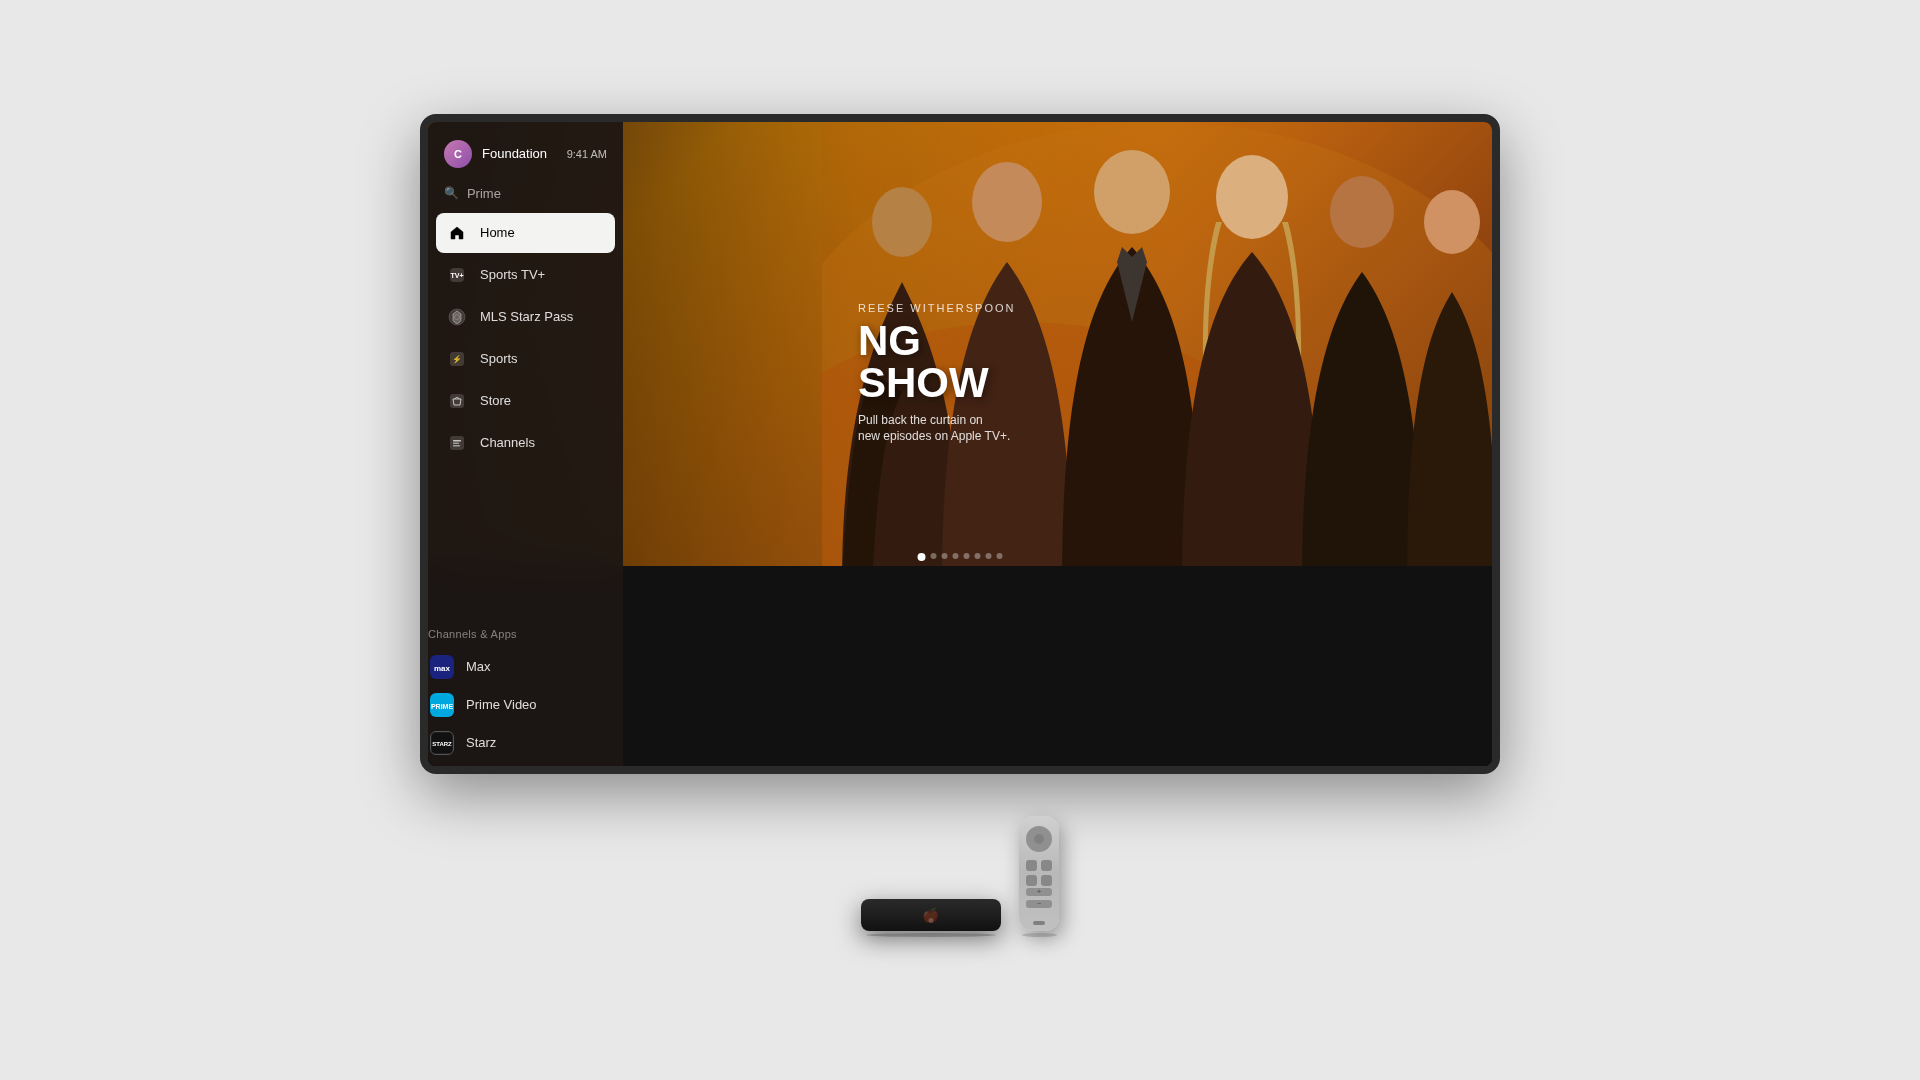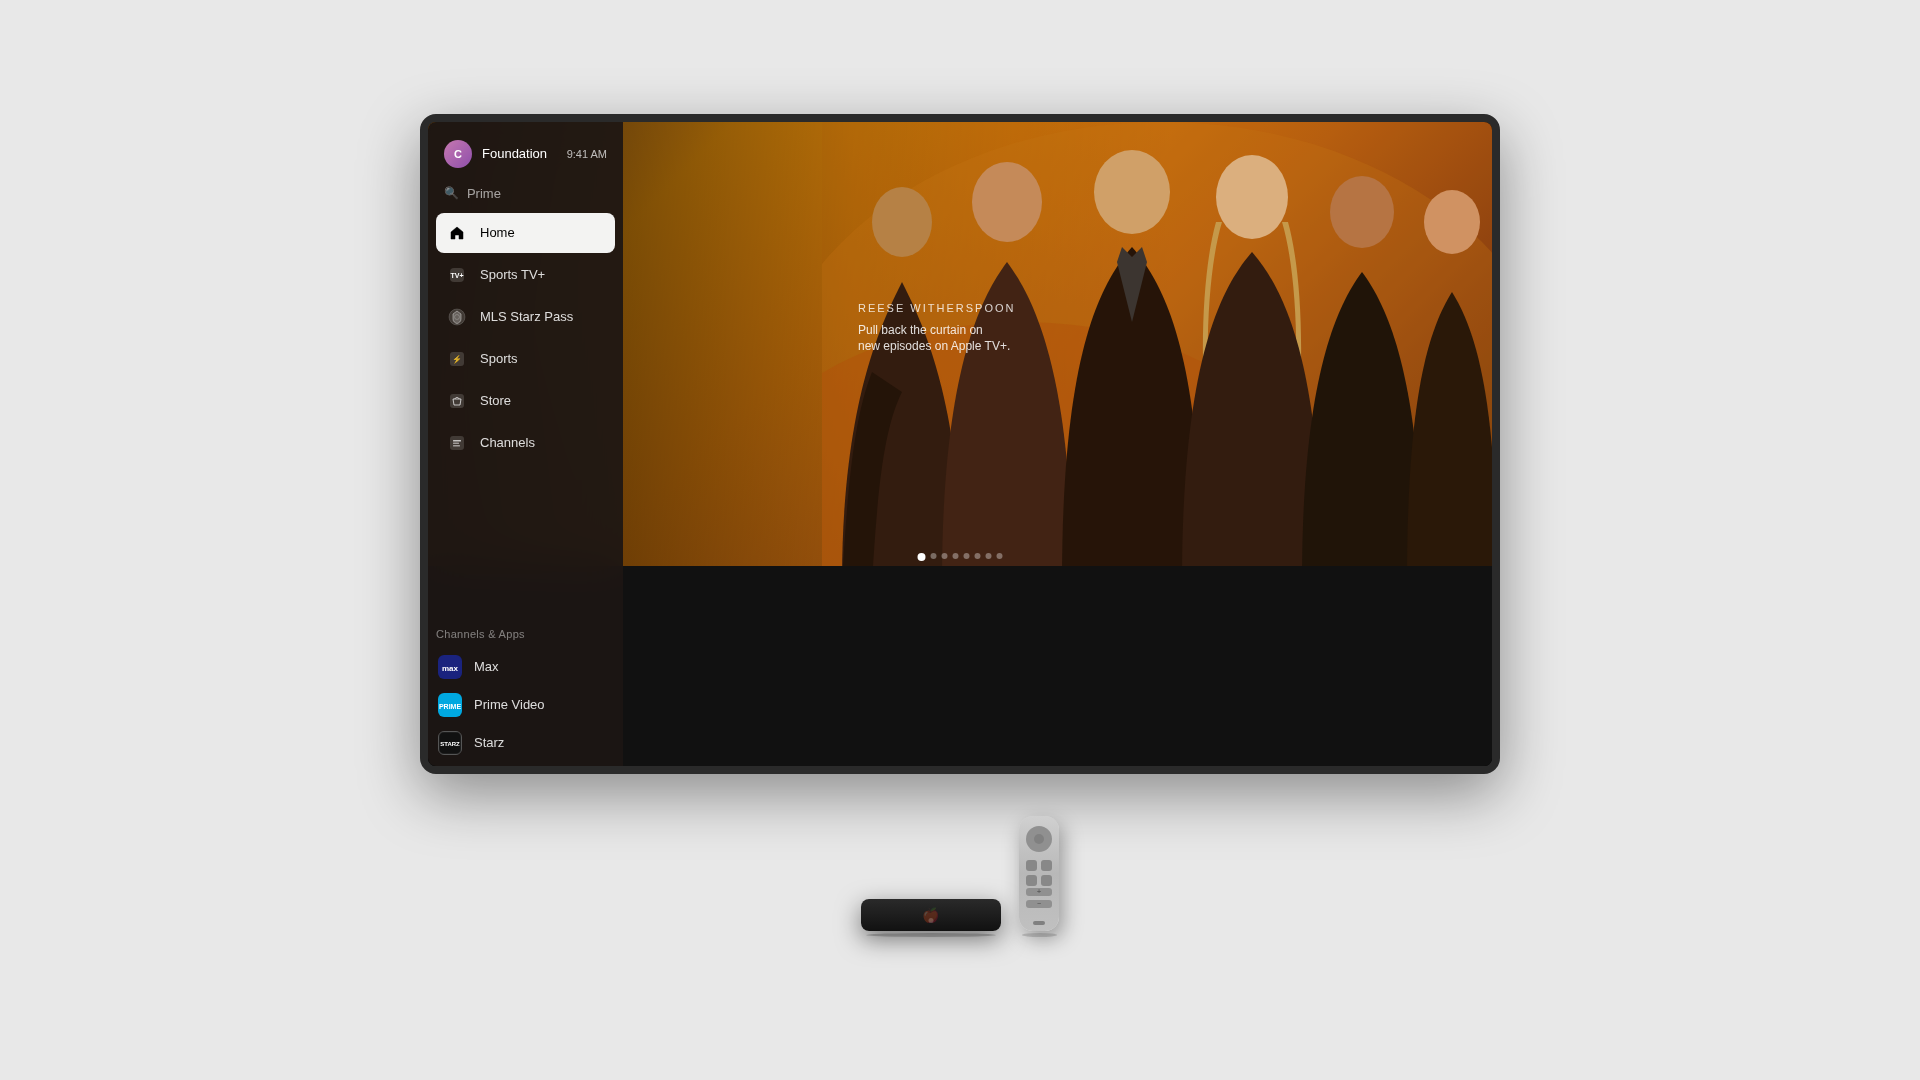--- a/index.html
+++ b/index.html
@@ -182,21 +182,21 @@
       flex-shrink: 0;
     }
 
     .sidebar-item.active .item-icon {
       background: transparent;
     }
 
     .icon-home { background: rgba(255,255,255,0.15); border-radius: 5px; }
 
     .channels-section {
-      padding: 8px 8px 4px;
+      padding: 8px 0 4px;
     }
 
     .channels-label {
       color: rgba(255,255,255,0.45);
       font-size: 11px;
       font-weight: 500;
       letter-spacing: 0.3px;
       margin-bottom: 8px;
     }
 
@@ -427,20 +427,21 @@
 
           <ellipse cx="630" cy="100" rx="28" ry="32" fill="#d4986a"></ellipse>
           <path d="M585 460 C585 280 605 210 630 170 C655 210 675 280 675 460Z" fill="#201408"></path>
 
           <rect x="0" y="0" width="680" height="460" fill="rgba(160,80,10,0.08)"></rect>
         </svg>
       </div>
 
       <div class="hero-text">
         <div class="witherspoon">REESE WITHERSPOON</div>
+        <div class="show-title">NG<br>SHOW</div>
         <div class="show-desc">Pull back the curtain on<br>new episodes on Apple TV+.</div>
       </div>
 
       <div class="hero-bottom-fade"></div>
 
       <div class="carousel-dots">
         <div class="dot active"></div>
         <div class="dot"></div>
         <div class="dot"></div>
         <div class="dot"></div>

